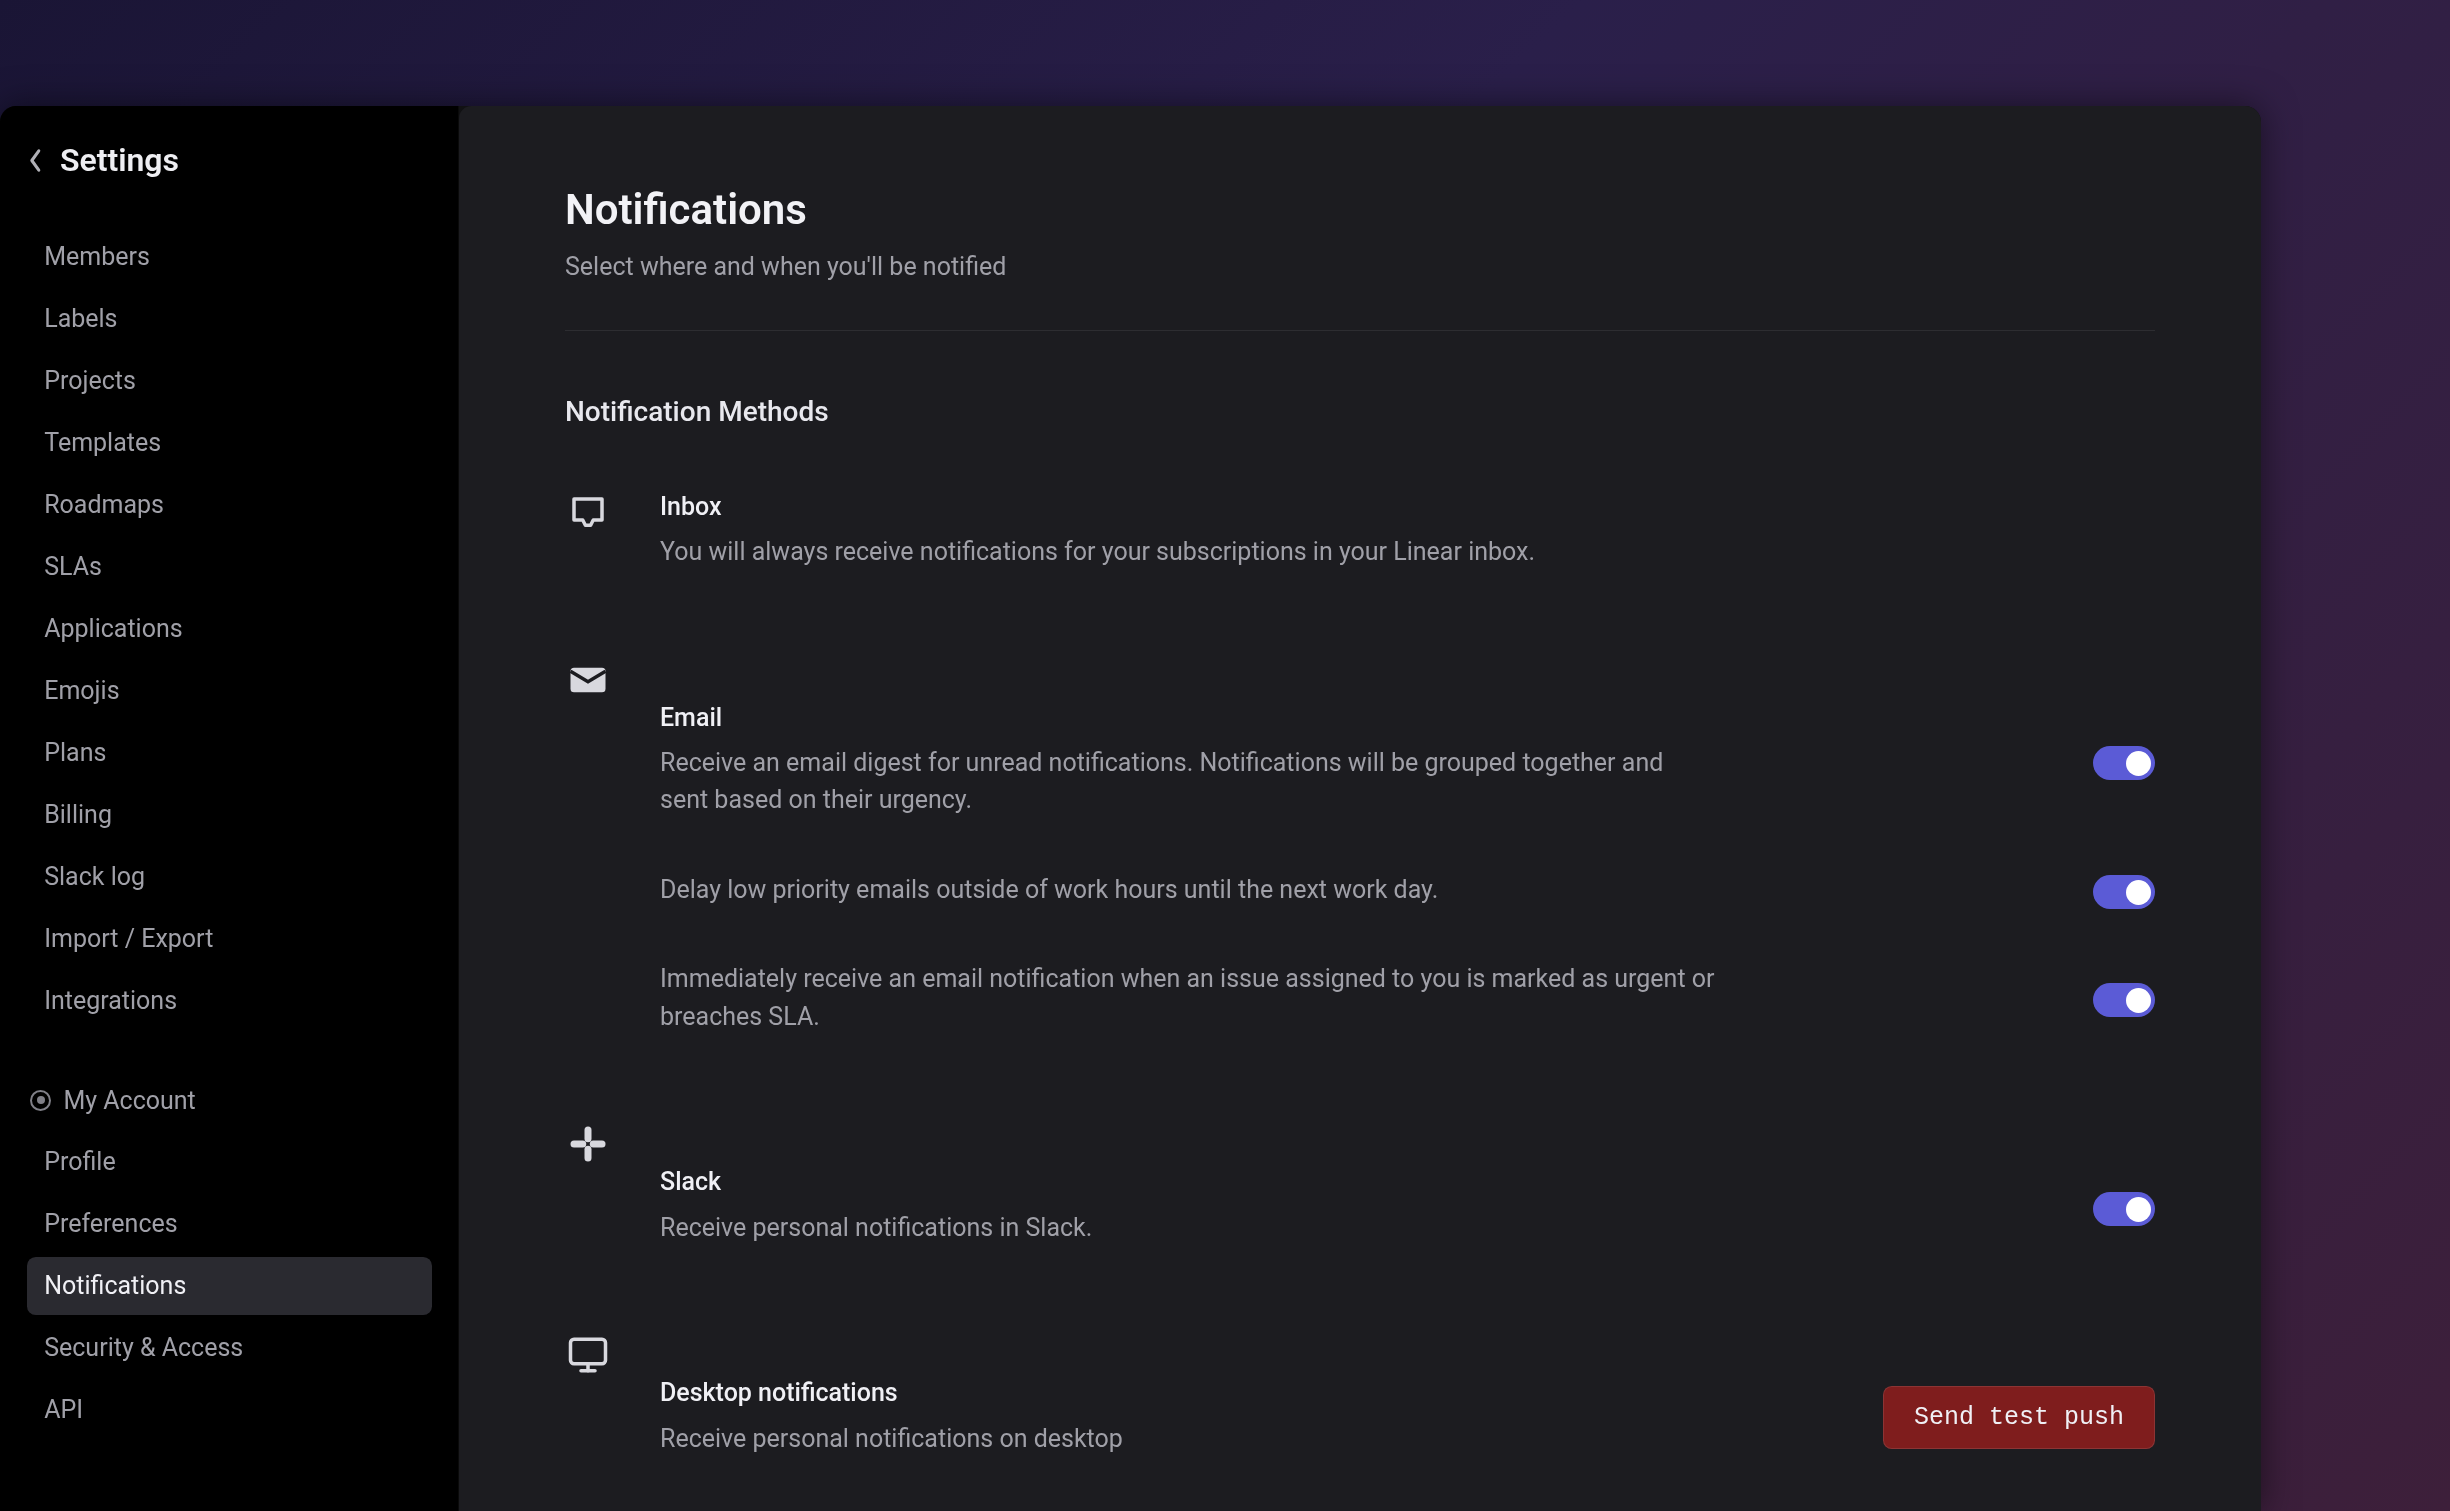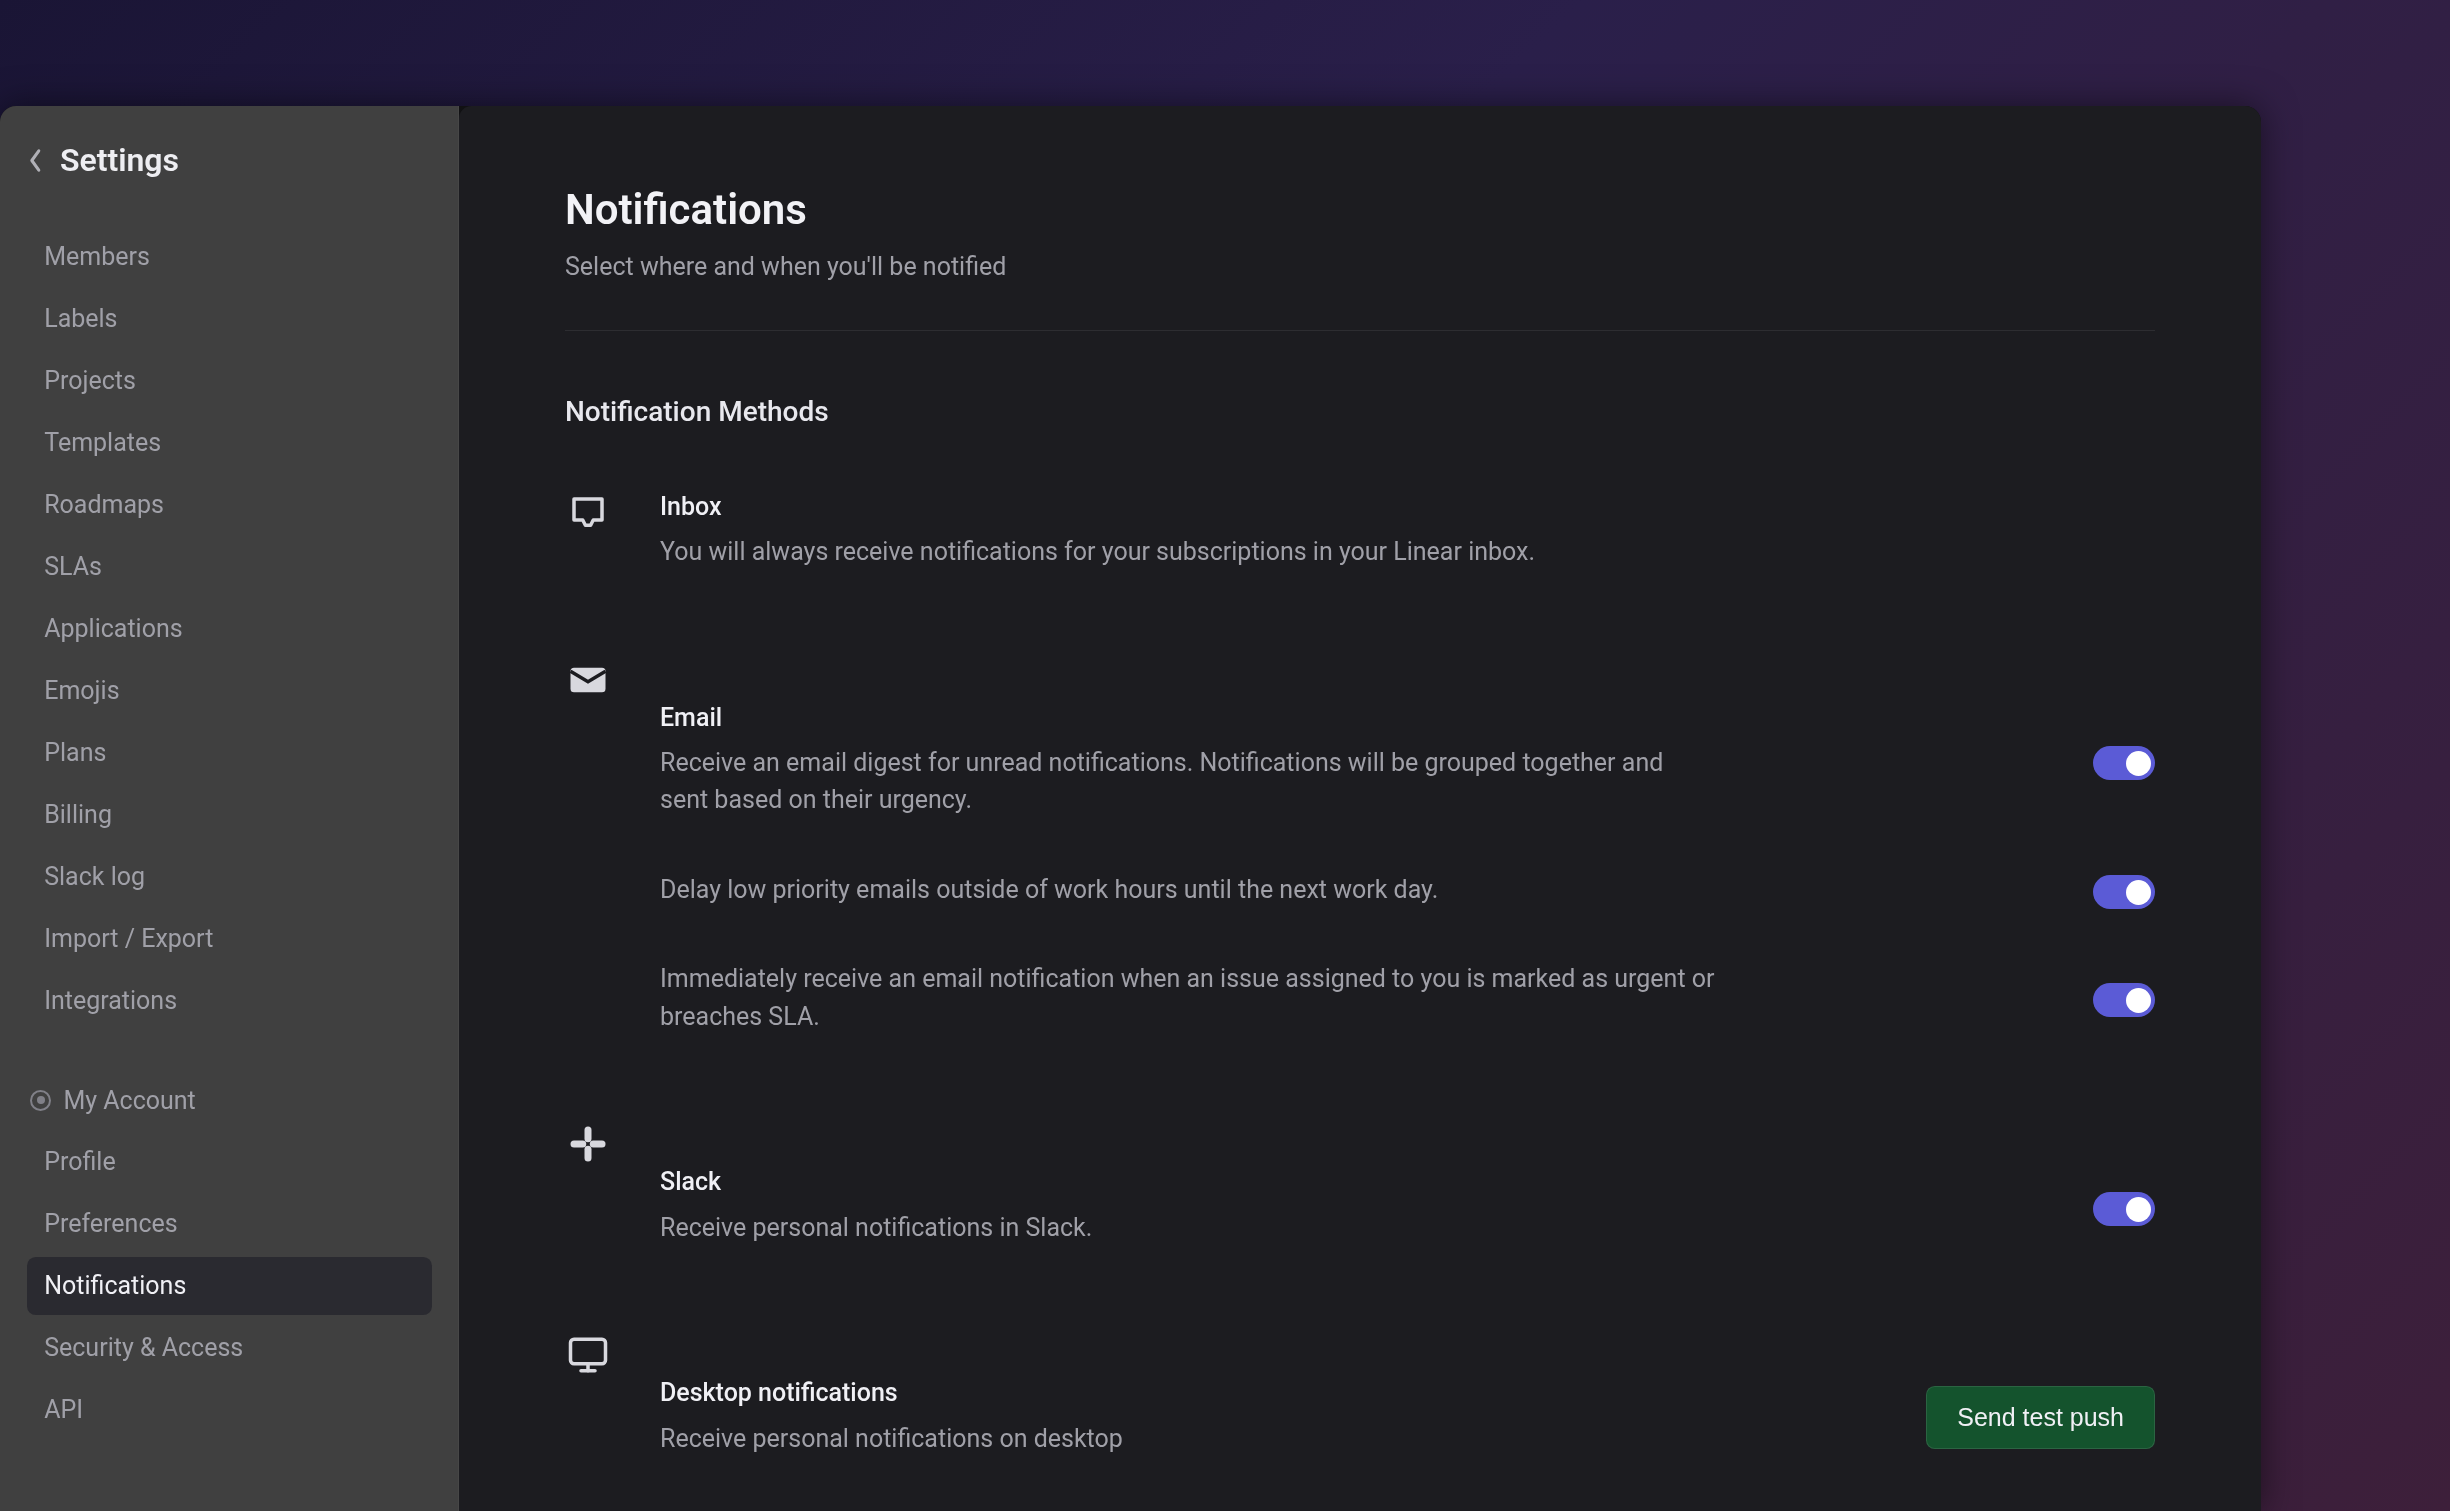--- a/index.html
+++ b/index.html
@@ -28,21 +28,21 @@
   background: #111113;
   border-top-left-radius: 16px;
   border-top-right-radius: 16px;
   display: flex;
   overflow: hidden;
   box-shadow: 0 0 35px rgba(0,0,0,0.5);
 }
 .sidebar {
   width: 459px;
   min-width: 459px;
-  background: #404040;
+  background: #000000;
   padding: 35px 26.5px 26.5px 26.5px;
   border-right: 0.9px solid rgba(255,255,255,0.04);
   overflow-y: auto;
 }
 .sidebar-header {
   display: flex;
   align-items: center;
   gap: 14px;
   margin-bottom: 49px;
   padding-left: 0;
@@ -198,28 +198,29 @@
   content: "";
   position: absolute;
   width: 25px;
   height: 25px;
   border-radius: 50%;
   background: #fff;
   top: 4.4px;
   right: 4.4px;
 }
 .btn {
-  background: #14532d;
+  background: #7f1d1d;
   border: 0.9px solid rgba(255,255,255,0.1);
   color: #f0f0f5;
   font-size: 25px;
   padding: 16px 30px;
   border-radius: 8.8px;
   cursor: pointer;
   white-space: nowrap;
+  font-family: Liberation Mono, monospace;
 }
 </style>
 </head>
 <body>
 
 <div class="viewport">
   <div class="topband"></div>
   <div class="app-window">
 
     <aside class="sidebar">

